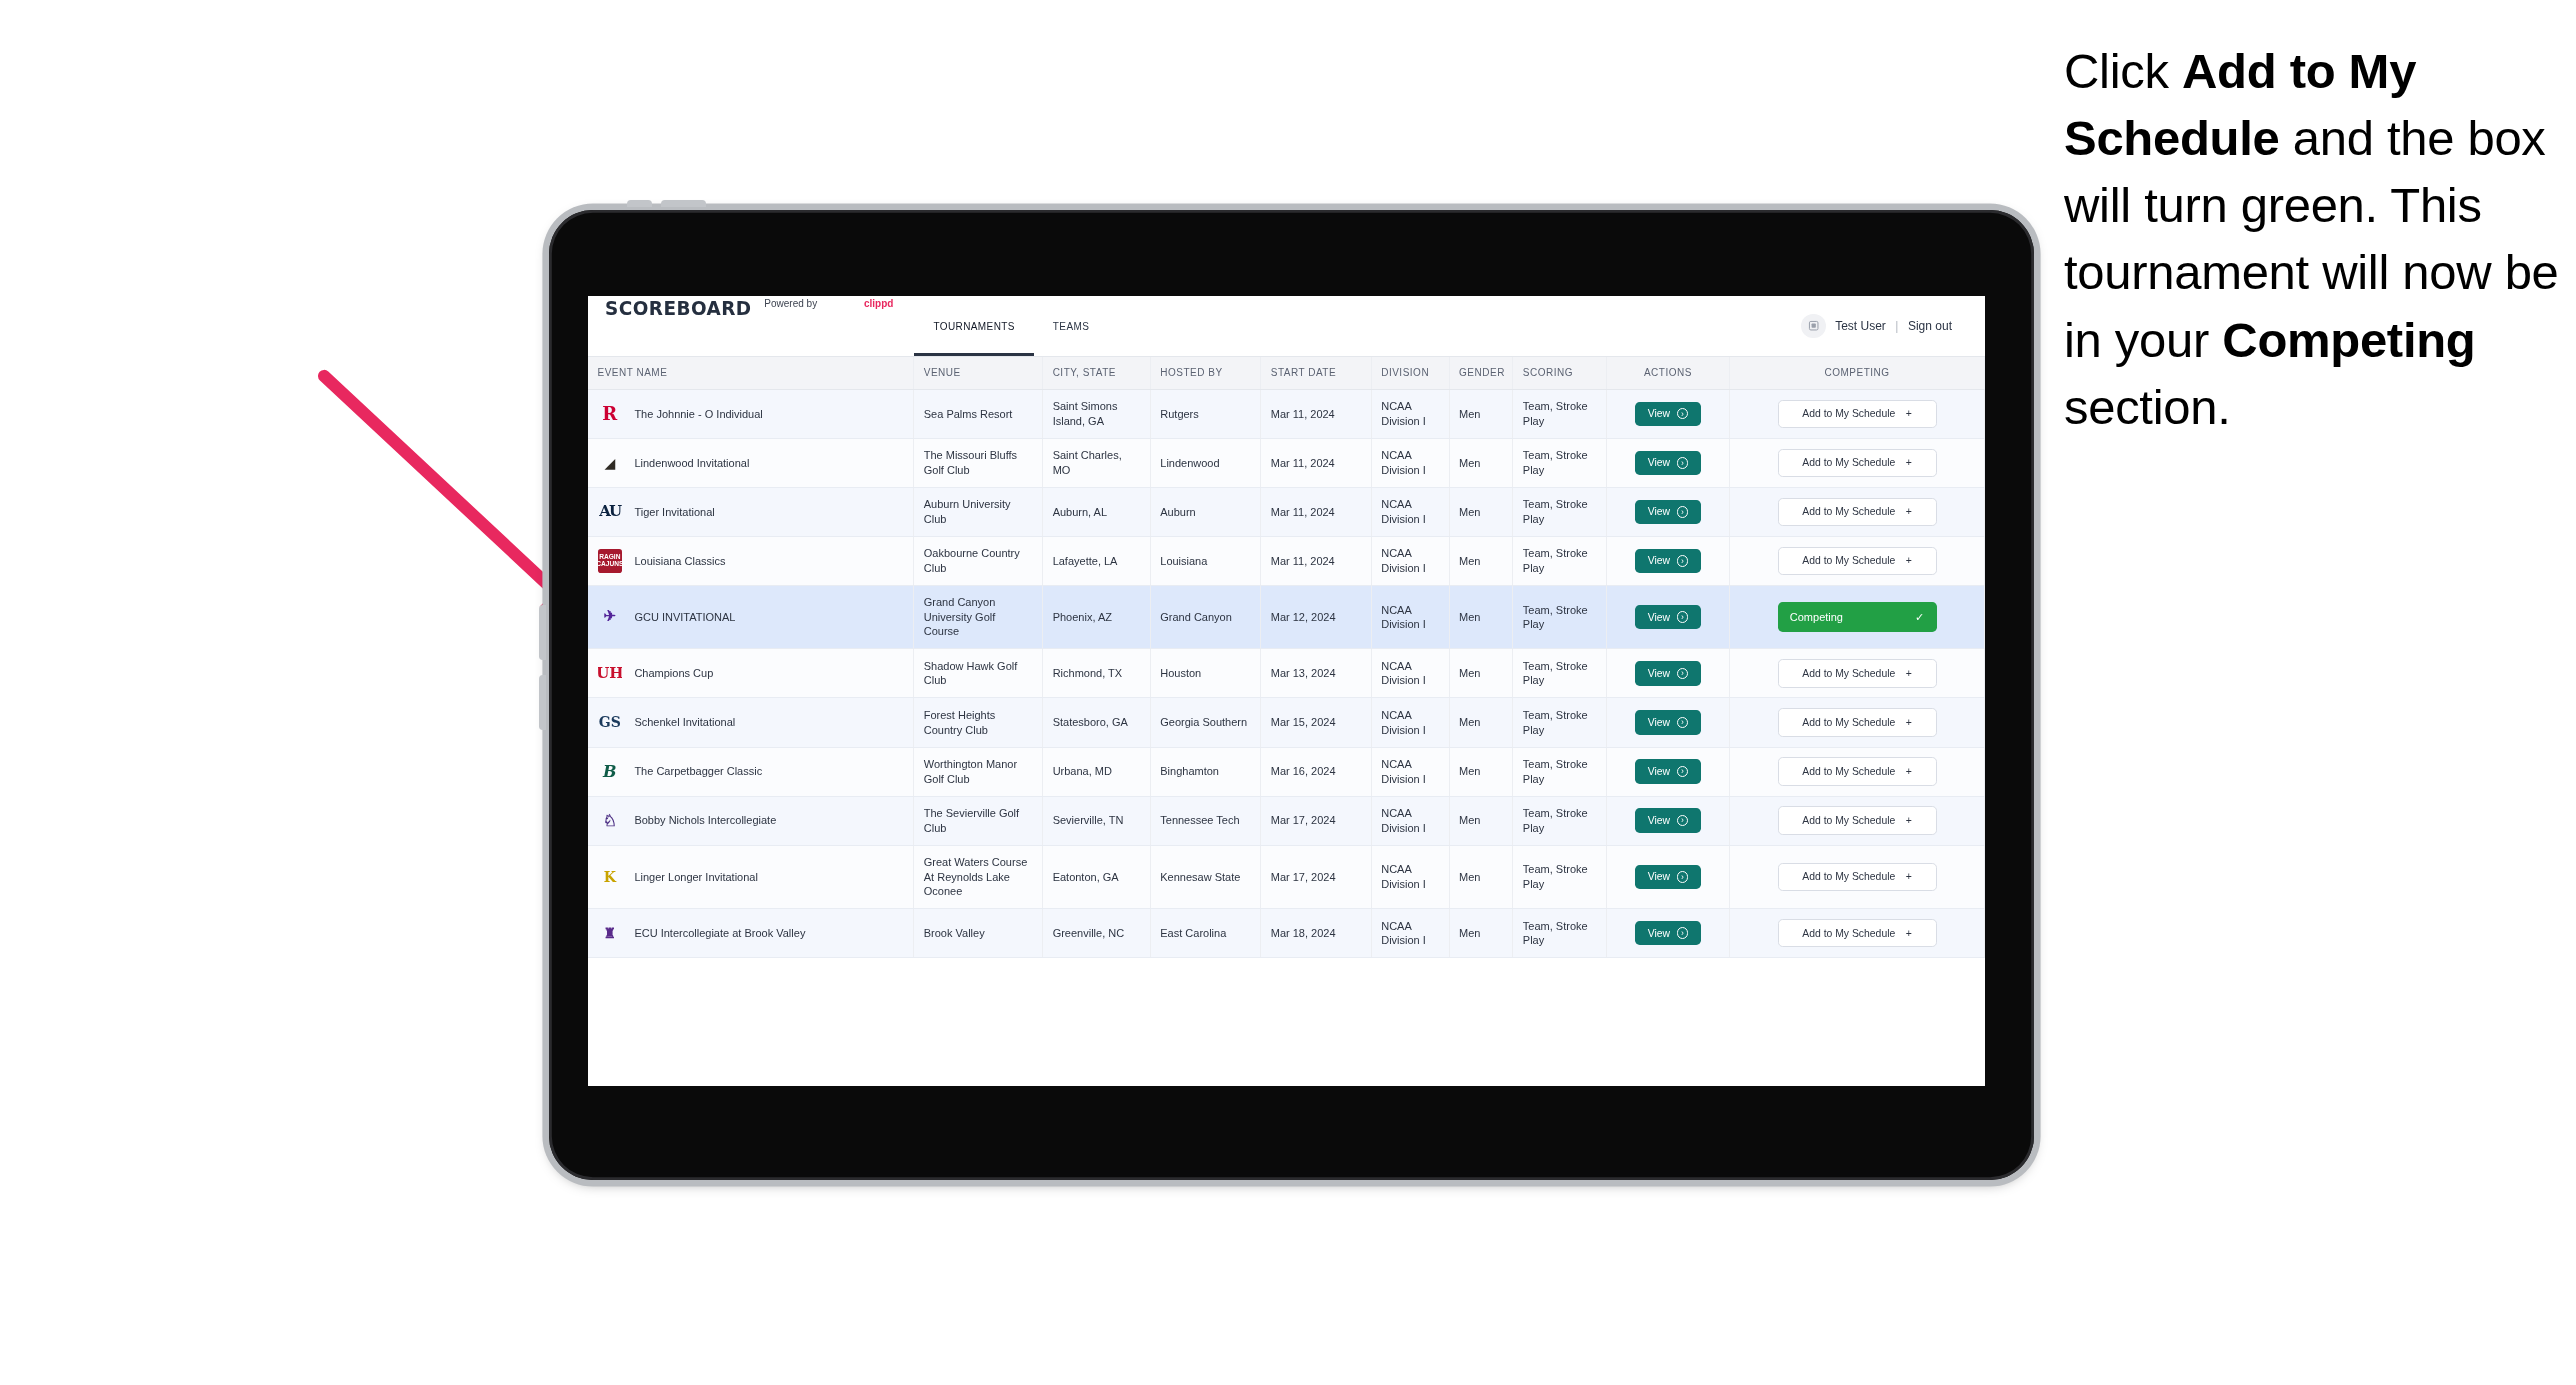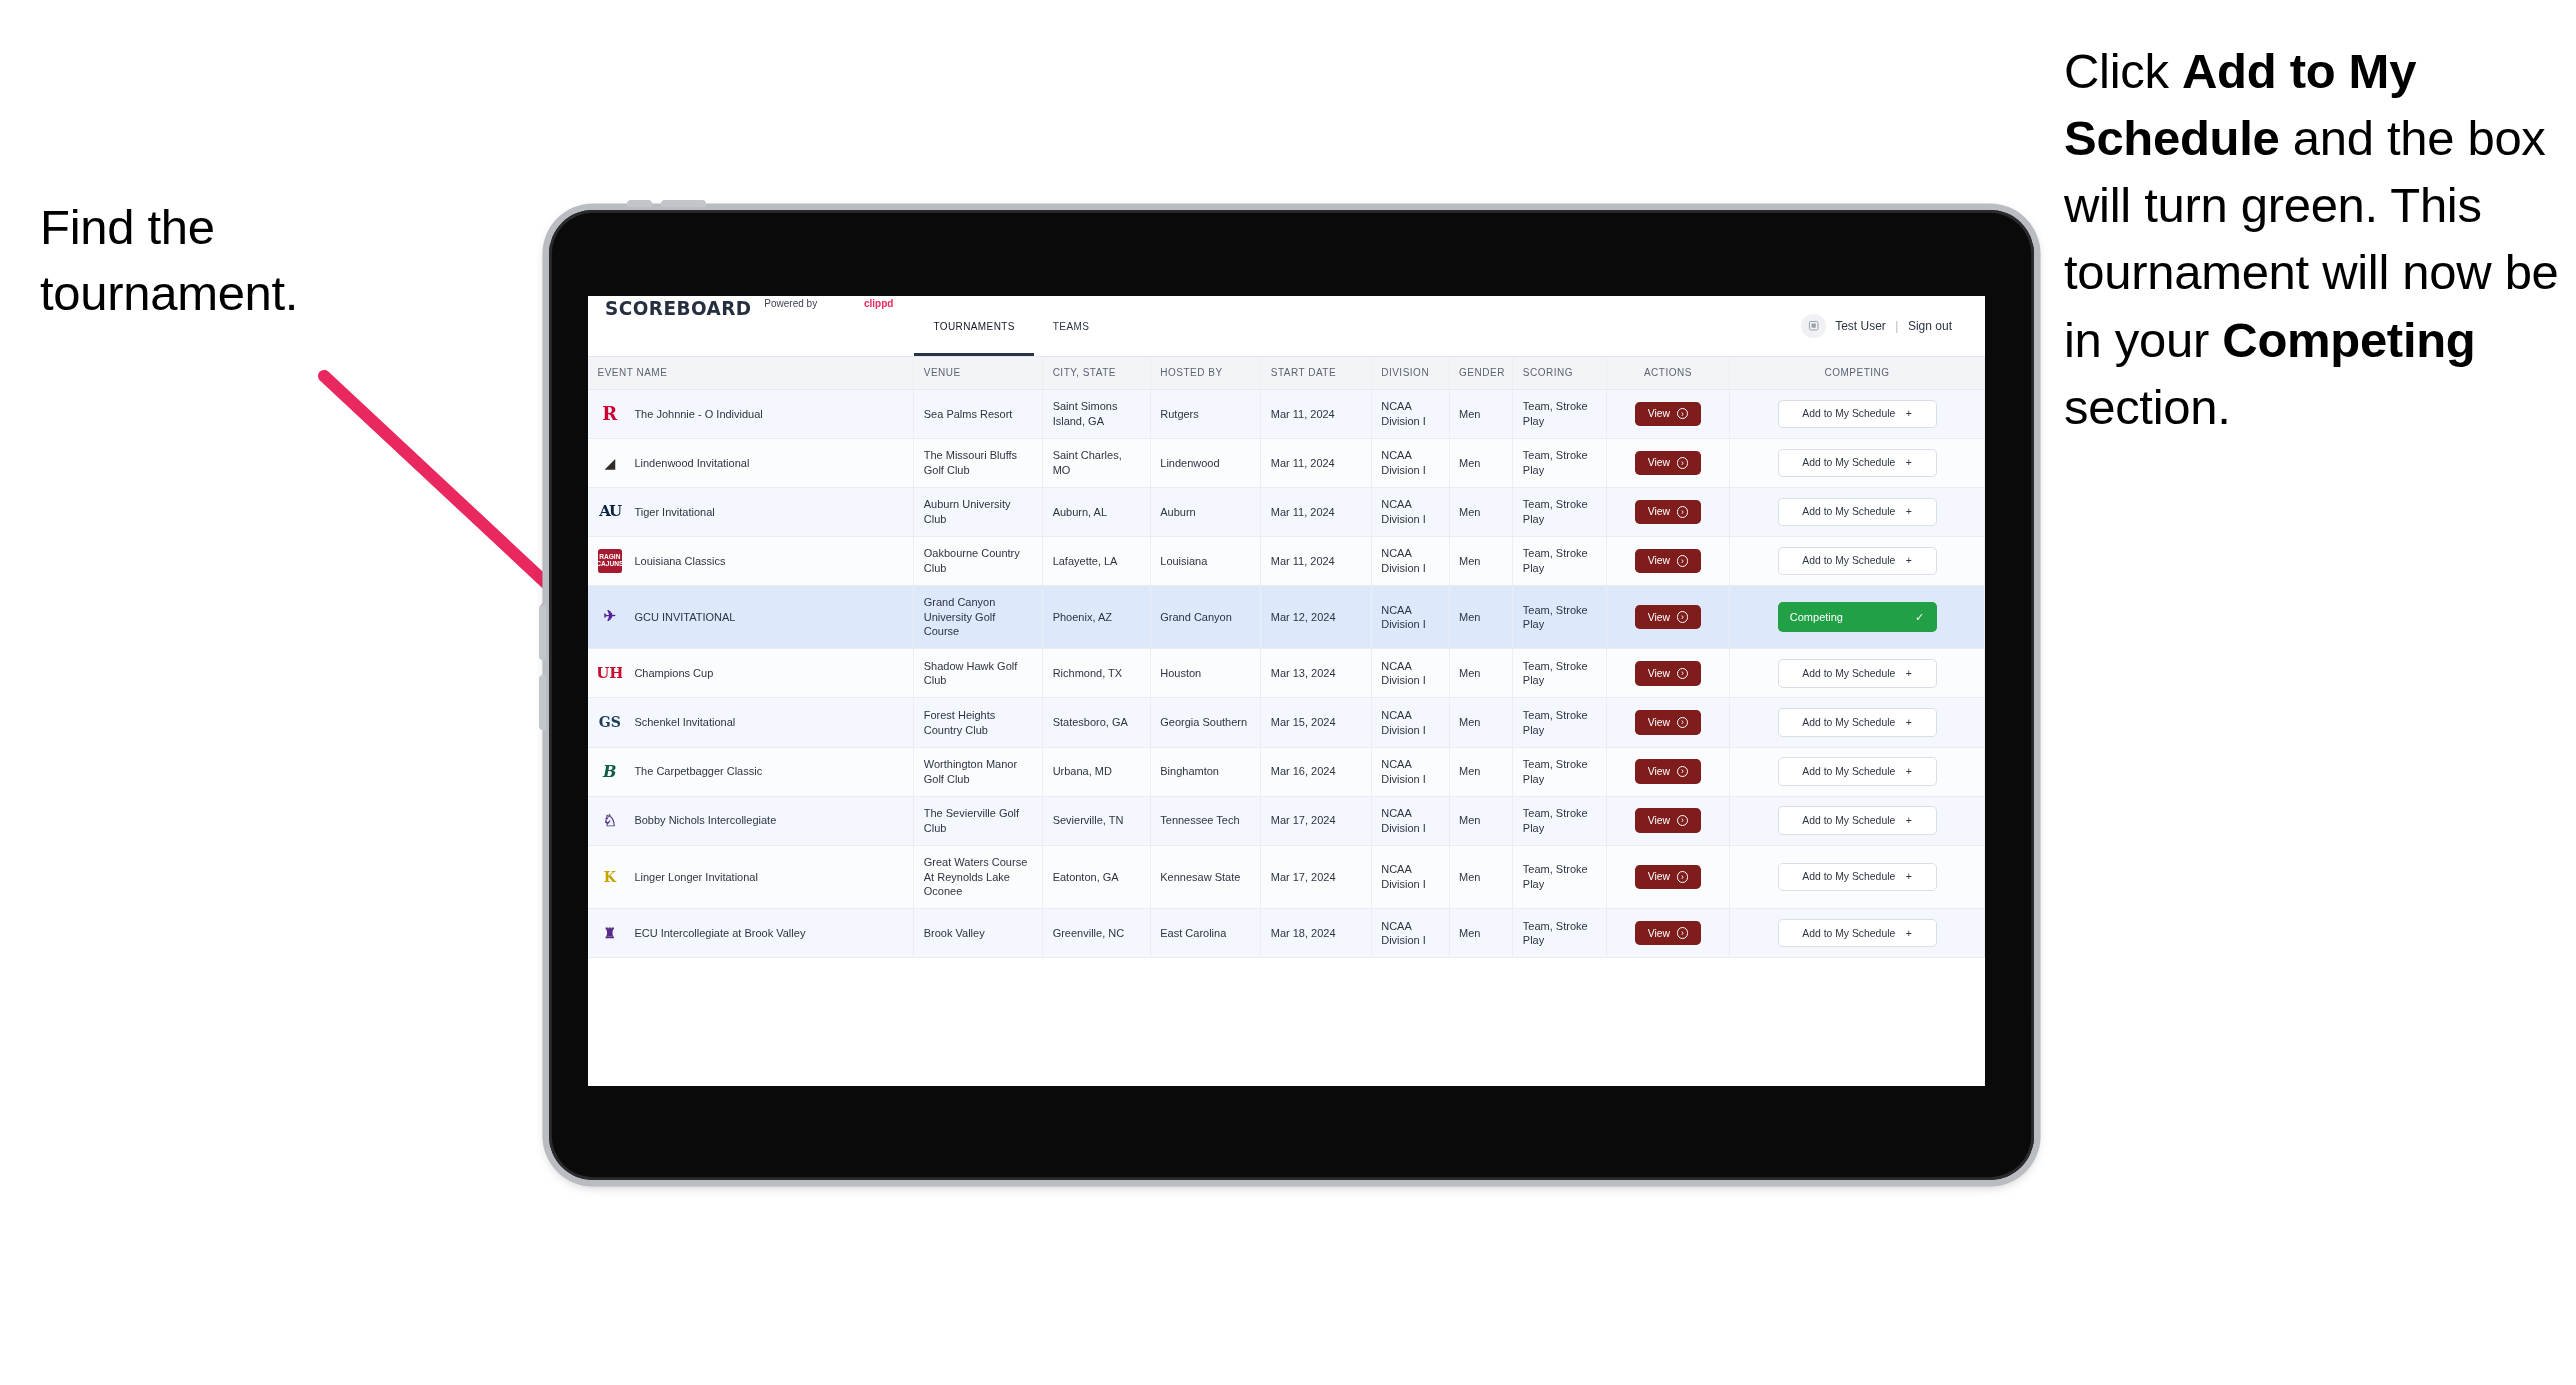--- a/index.html
+++ b/index.html
@@ -172,21 +172,21 @@
     font-family:"DejaVu Serif", serif;
     font-weight: 700;
     font-size: 18px;
     border-radius: 2.8px;
     overflow:hidden;
   }
   .evname { font-size: 11px; color:#2d3442; }
 
   .btn-view {
     display:inline-flex; align-items:center; justify-content:center; gap:6.6px;
-    background:#7f1d1d; color:#fff;
+    background:#0f766e; color:#fff;
     font-size: 10.4px;
     border-radius: 4.7px;
     padding: 6.6px 13.2px;
     min-width: 62px;
     cursor:pointer;
     border: none;
   }
   .btn-view .circ {
     width: 11.4px; height:11.4px; border-radius:50%;
     border: 1.1px solid #fff;
@@ -225,21 +225,20 @@
   .mark-LU { color:#2e2a24; font-size:14px; }
   .mark-LA { background:#a6192e; color:#fff; font-size:6.6px; line-height:1; text-align:center; font-family:"Liberation Sans",sans-serif; padding:2.8px 0.9px; }
   .mark-GCU { color:#522398; font-size:15px; }
   .mark-EC { color:#592a8a; font-size:14px; }
 </style>
 </head>
 <body>
 
 <div id="stage">
 
-  <div class="annot" id="annot-left">Find the tournament.</div>
 
   <div class="annot" id="annot-right"><span>Click </span><b>Add to My Schedule</b><span> and the box will turn green. This tournament will now be in your </span><b>Competing</b><span> section.</span></div>
 
   <svg class="arrow-svg" id="arrow-left" style="left:303px; top:359px;" width="341" height="312" viewBox="0 0 360 330">
     <line x1="22" y1="18" x2="290" y2="268" stroke="#e8285f" stroke-width="13" stroke-linecap="round"></line>
     <polygon points="333,310 250,262 278,232" fill="#e8285f"></polygon>
   </svg>
 
   <svg class="arrow-svg" id="arrow-right" style="left:1854px; top:516px;" width="189" height="151" viewBox="0 0 200 160">
     <line x1="184" y1="13" x2="86" y2="105" stroke="#e8285f" stroke-width="13" stroke-linecap="round"></line>

